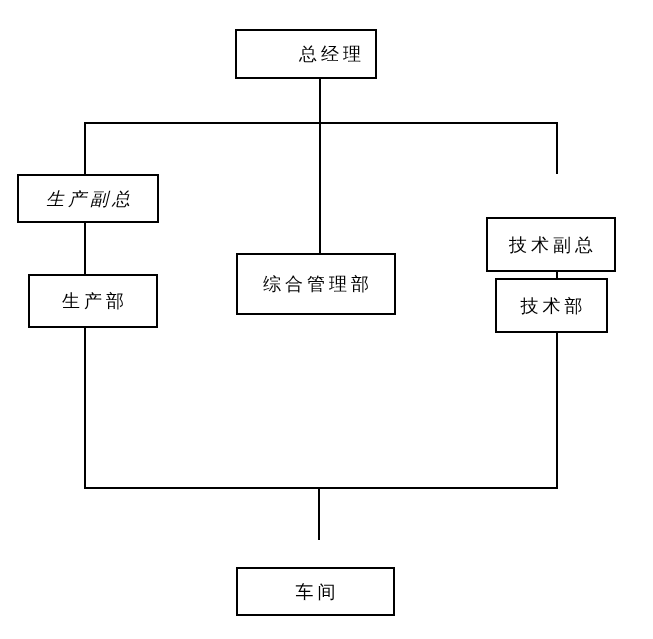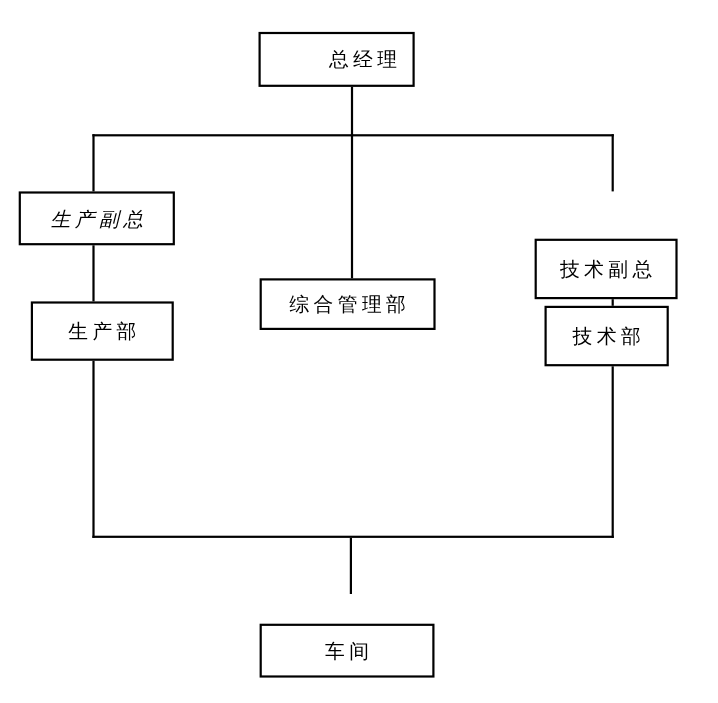--- a/index.html
+++ b/index.html
@@ -38,21 +38,21 @@
     background: #000000;
     z-index: 1;
   }
   .vline { width: 2px; }
   .hline { height: 2px; }
 
   
   #box-gm  { left: 235px; top: 29px;  width: 142px; height: 50px; padding-left: 48px; }
   #box-pvp { left: 17px;  top: 174px; width: 142px; height: 49px; font-style: italic; }
   #box-tvp { left: 486px; top: 173px; width: 130px; height: 55px; margin-top: 44px; }
-  #box-amd { left: 236px; top: 253px; width: 160px; height: 47px; }
+  #box-amd { left: 236px; top: 253px; width: 160px; height: 62px; }
   #box-pd  { left: 28px;  top: 274px; width: 130px; height: 54px; }
   #box-td  { left: 495px; top: 278px; width: 113px; height: 55px; text-align: center; }
   #box-ws  { left: 236px; top: 539px; width: 159px; height: 49px; margin-top: 28px; }
 
   
   #ln-gm-down   { left: 319px; top: 77px;  height: 47px;  }
   #ln-top-rail  { left: 84px;  top: 122px; width: 474px;  }
   #ln-left-1    { left: 84px;  top: 122px; height: 53px;  }
   #ln-right-1   { left: 556px; top: 122px; height: 52px;  }
   #ln-center-1  { left: 319px; top: 122px; height: 132px; }

